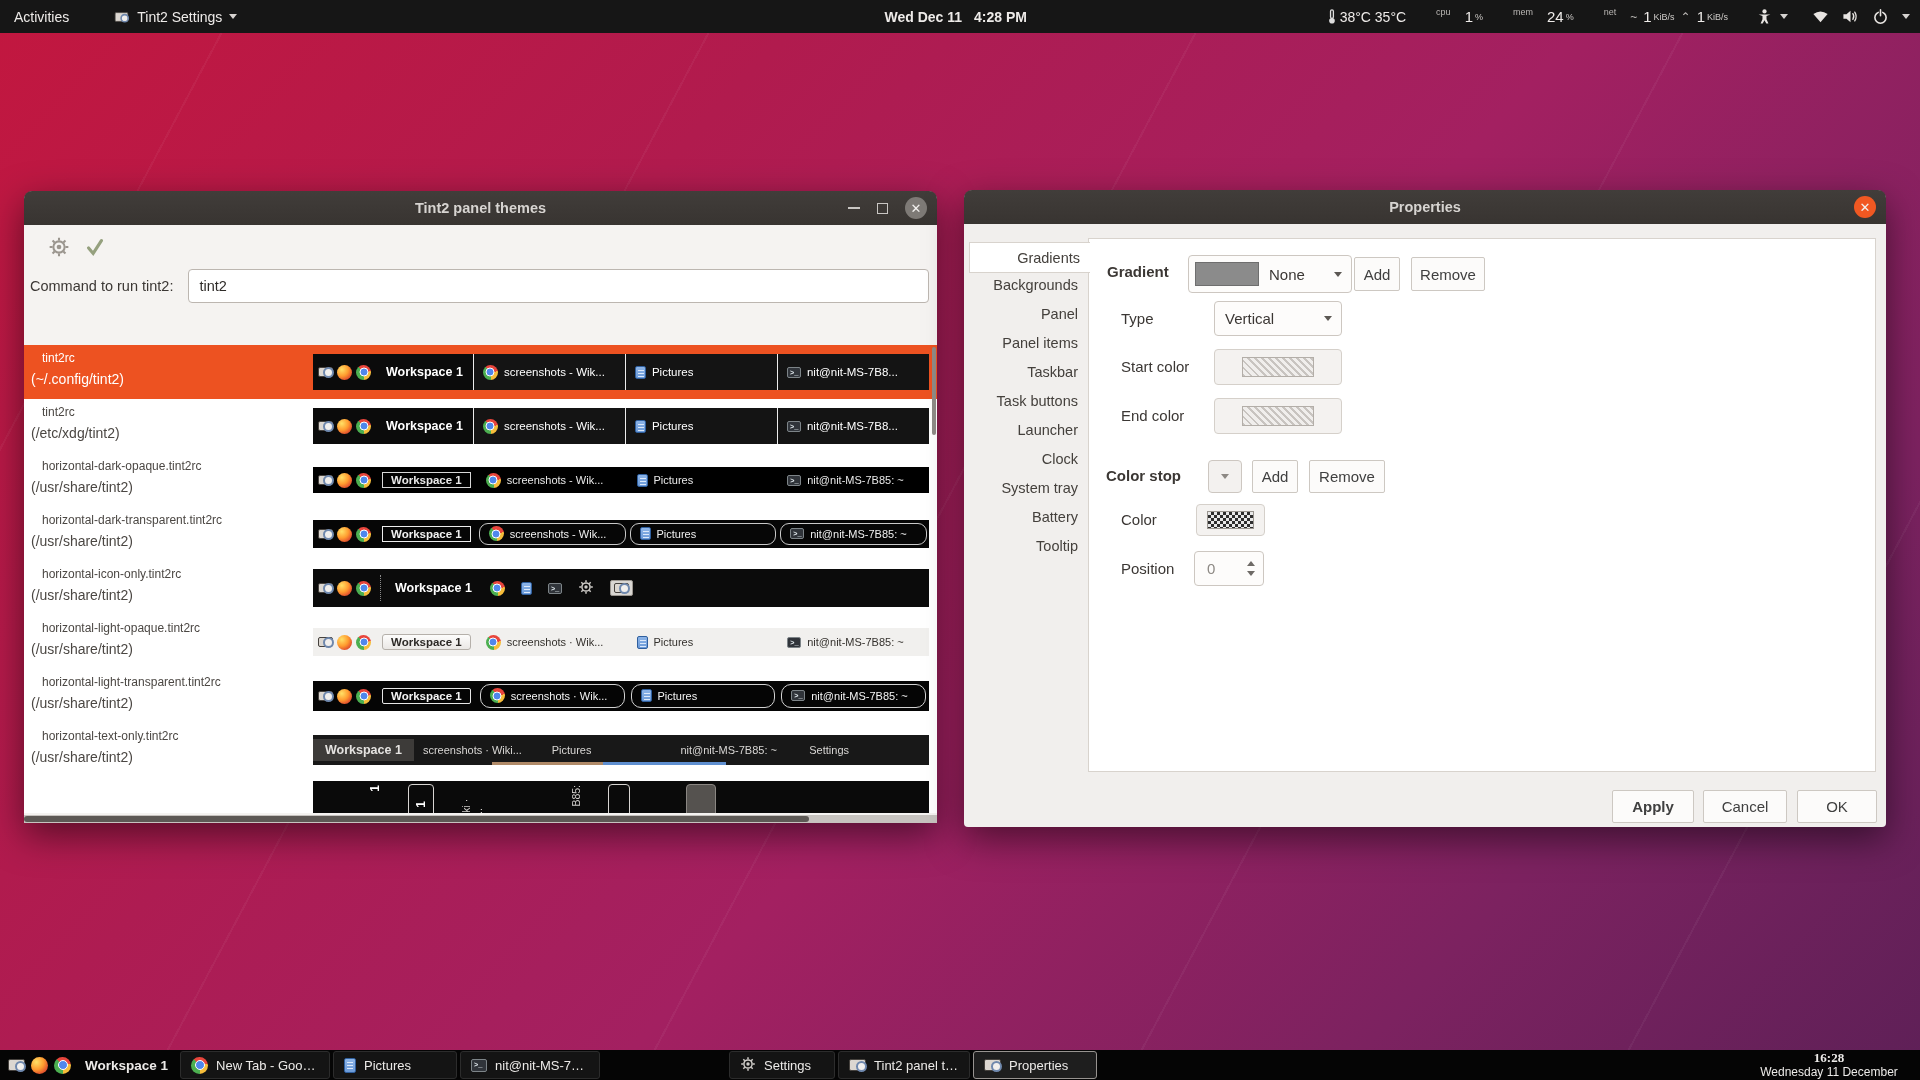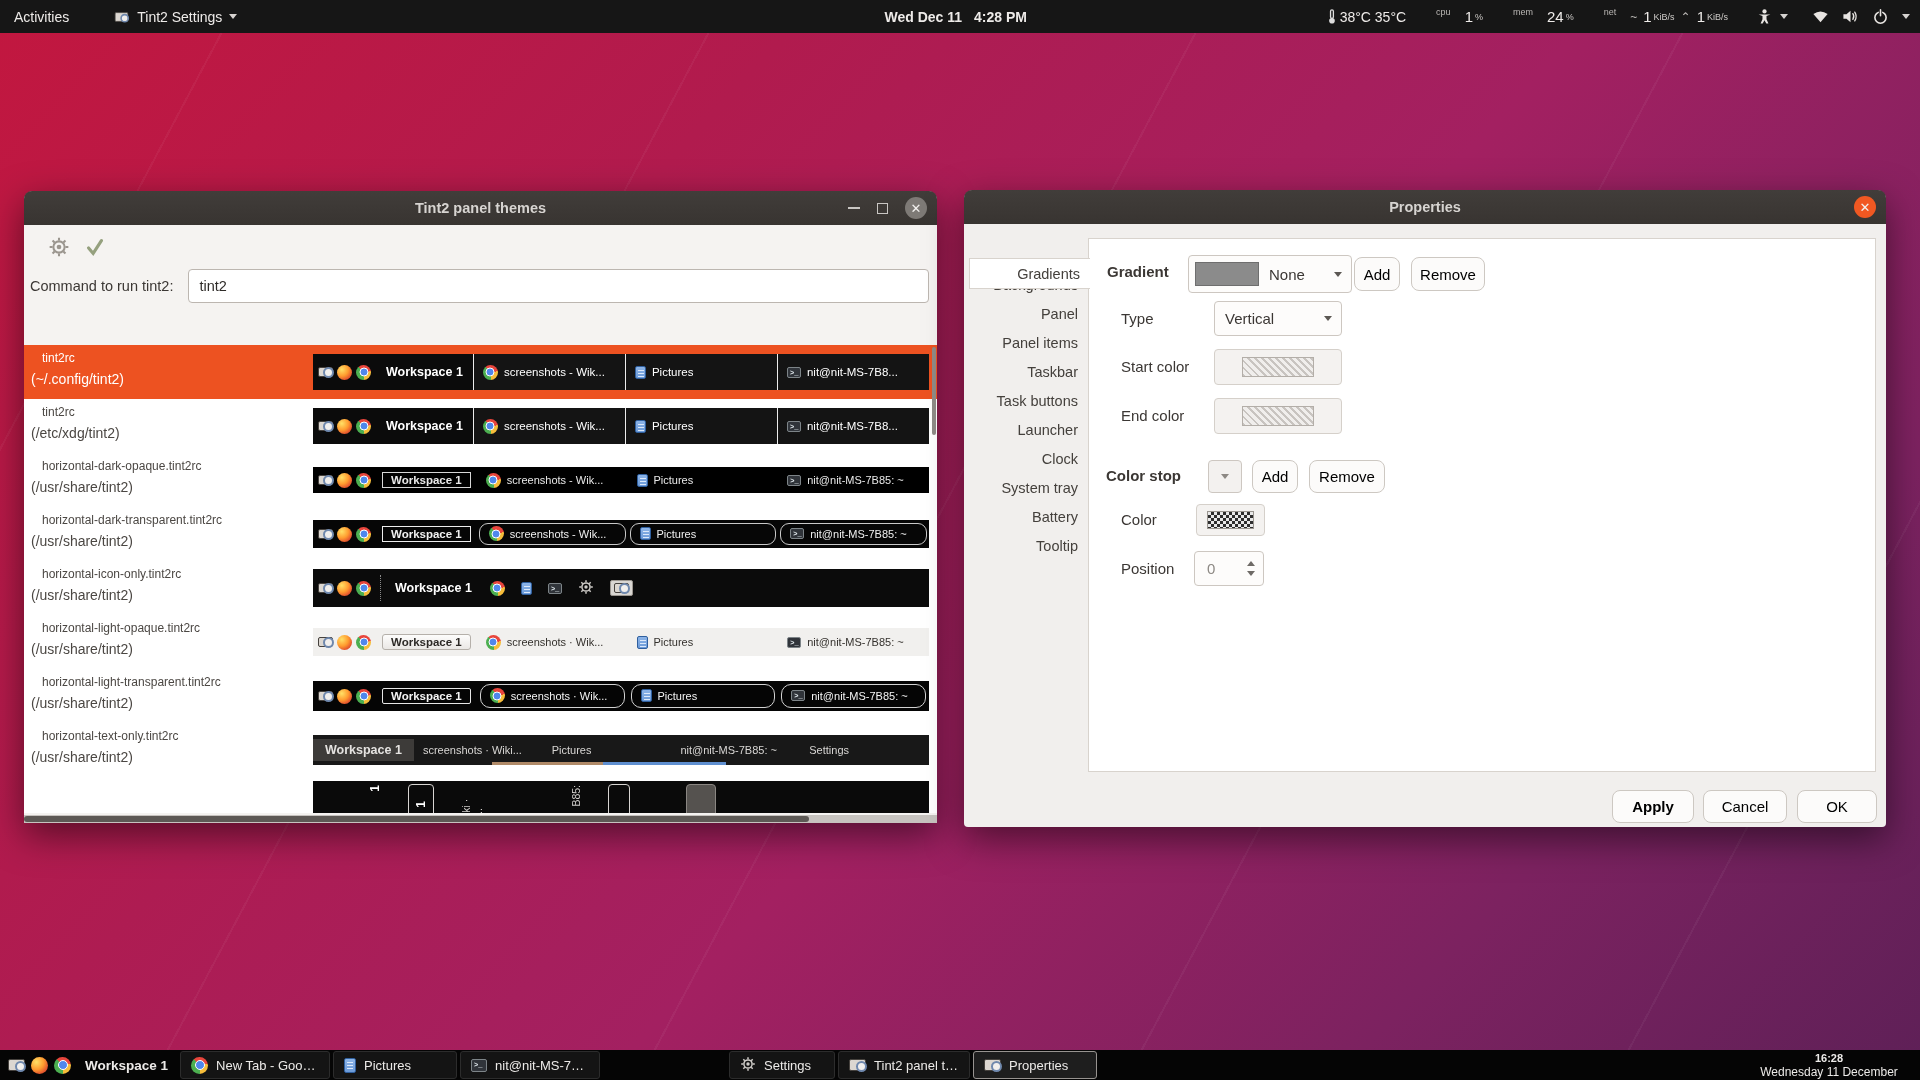--- a/index.html
+++ b/index.html
@@ -104,22 +104,22 @@
     text-align:right; padding-right:10px; line-height:29px; white-space:nowrap; }
   .ptab.sel { left:5px; width:121px; height:31px; line-height:31px; background:#fff;
     border:1px solid #d8d3cd; border-right:none; z-index:2; }
   .plabel { position:absolute; font-size:15px; color:#3b3734; }
   .plabel.b { font-weight:bold; }
   .combo { position:absolute; background:#fdfcfb; border:1px solid #cdc7c1; border-radius:4px;
     display:flex; align-items:center; font-size:15px; color:#3b3734; }
   .combo .caret { border-top-color:#5c5854; margin-left:auto; margin-right:9px; }
   .gswatch { width:64px; height:24px; background:#8b8b8b; border:1px solid #6e6e6e; margin-left:6px; }
   .combo .cv { padding-left:10px; }
-  .btn { position:absolute; background:#fcfbfa; border:1px solid #cdc8c2; border-radius:8px;
-    font-size:15px; color:#000000; display:flex; align-items:center; justify-content:center; }
+  .btn { position:absolute; background:#fcfbfa; border:1px solid #cdc8c2; border-radius:2px;
+    font-size:15px; color:#404040; display:flex; align-items:center; justify-content:center; }
   .colorbtn { position:absolute; background:#f4f2f0; border:1px solid #d5d0ca; border-radius:4px;
     display:flex; align-items:center; justify-content:center; }
   .hatch { width:72px; height:20px; border:1px solid #b3aea8;
     background:repeating-linear-gradient(45deg,#c8c4c0 0 2px,#f0eeec 2px 5px); }
   .checker { width:47px; height:18px; border:1px solid #9a9690;
     background:repeating-conic-gradient(#2e2e2e 0% 25%, #e9e9e9 0% 50%); background-size:6px 6px; }
   .spin { position:absolute; background:#fdfcfb; border:1px solid #cdc7c1; border-radius:4px;
     display:flex; align-items:center; }
   .spin .val { padding-left:12px; font-size:15px; color:#8d8984; flex:1; }
   .spin .arrows { display:flex; flex-direction:column; gap:5px; padding-right:8px; align-items:center; }
@@ -129,21 +129,21 @@
   
   #taskbar { position:absolute; left:0; bottom:0; width:1920px; height:30px; background:#050505;
     display:flex; align-items:center; color:#eceae8; z-index:50; }
   #tb-launchers { display:flex; align-items:center; gap:6px; padding:0 8px; }
   #tb-ws { font-weight:bold; font-size:13.5px; padding:0 12px 0 6px; white-space:nowrap; }
   .task { height:28px; display:flex; align-items:center; gap:8px; padding:0 10px; margin-right:3px;
     background:#141414; border:1px solid #2c2c2c; border-radius:3px; font-size:13px; white-space:nowrap; overflow:hidden; }
   .task.active { border-color:#979390; background:#1e1e1e; }
   .task-gap { width:126px; }
   #tb-clock { margin-left:auto; text-align:center; padding-right:6px; line-height:14px; width:176px; }
-  #tb-time { font-weight:bold; font-size:11px; }
+  #tb-time { font-weight:bold; font-size:13px;font-family:Liberation Serif, serif; }
   #tb-date { font-size:12px; }
 
   
   .ic { display:inline-block; position:relative; flex:none; }
   .ic-shot { width:17px; height:12px; background:#dcd7d1; border:1px solid #45413d; border-radius:2px; }
   .ic-shot::after { content:""; position:absolute; right:-2px; bottom:-2px; width:7px; height:7px;
     border:2px solid #6f88ad; border-radius:50%; background:rgba(255,255,255,.6); }
   .ic-firefox { width:17px; height:17px; border-radius:50%;
     background:radial-gradient(circle at 32% 30%, #ffe066, #ff9b2f 45%, #e4572e 72%, #b33b1e); }
   .ic-chrome { width:17px; height:17px; border-radius:50%;
@@ -492,21 +492,21 @@
 
   <div id="win-props" class="window">
     <div class="titlebar">
       <span class="title">Properties</span>
       <span class="winbtns">
         <span class="wb-close orange">✕</span>
       </span>
     </div>
 
     <div id="props-tabs">
-        <div class="ptab sel" style="top: 68px;">Gradients</div>
+        <div class="ptab sel" style="top: 52px;">Gradients</div>
         <div class="ptab" style="top: 81px;">Backgrounds</div>
         <div class="ptab" style="top: 110px;">Panel</div>
         <div class="ptab" style="top: 139px;">Panel items</div>
         <div class="ptab" style="top: 168px;">Taskbar</div>
         <div class="ptab" style="top: 197px;">Task buttons</div>
         <div class="ptab" style="top: 226px;">Launcher</div>
         <div class="ptab" style="top: 255px;">Clock</div>
         <div class="ptab" style="top: 284px;">System tray</div>
         <div class="ptab" style="top: 313px;">Battery</div>
         <div class="ptab" style="top: 342px;">Tooltip</div>

